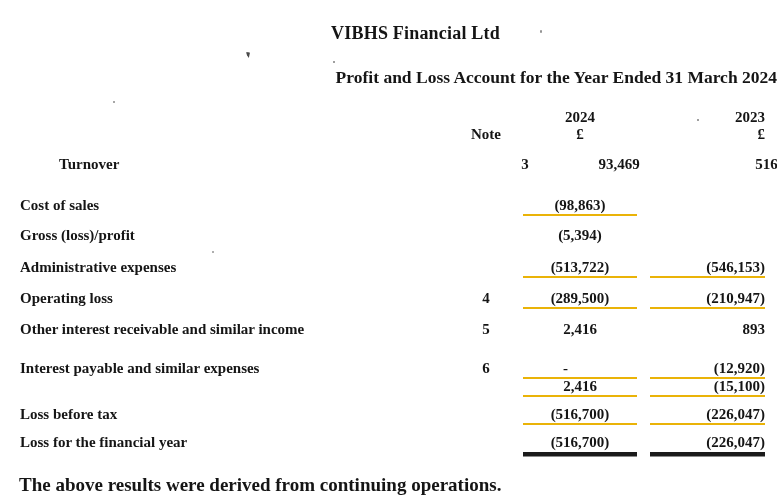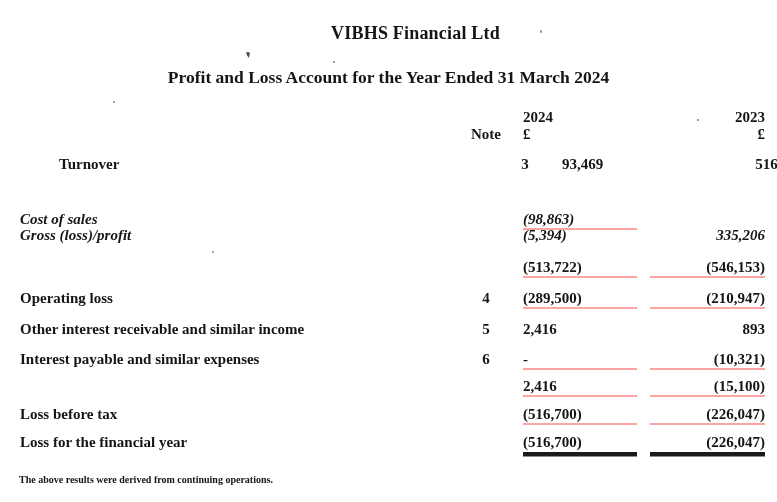--- a/index.html
+++ b/index.html
@@ -13,52 +13,52 @@
   }
   .page { position: absolute; inset: 0; background: #fff; }
 
   .doc-title {
     position: absolute; top: 23px; left: 0; width: 777px;
     text-align: center; font-size: 18px; font-weight: bold;
     letter-spacing: 0.2px; white-space: nowrap; padding-left: 27px;
   }
   .doc-subtitle {
     position: absolute; top: 67px; left: 0; width: 777px;
-    text-align: center; font-size: 17.5px; font-weight: bold;
+    text-align: right; font-size: 17.5px; font-weight: bold;
     white-space: nowrap;
   }
 
   
   .note-col  { left: 458px; width: 56px;  text-align: center; }
-  .cur-col   { left: 523px; width: 114px; text-align: left; }
+  .cur-col   { left: 523px; width: 114px; text-align: center; }
   .pri-col   { left: 650px; width: 115px; text-align: right; }
 
   .hdr { position: absolute; font-size: 15px; font-weight: bold; white-space: nowrap; }
   .hdr-year-row  { top: 109px; }
   .hdr-label-row { top: 126px; }
   .hdr span { position: absolute; top: 0; }
 
   .rows { position: absolute; top: 0; left: 0; width: 777px; height: 502px; }
   .row { position: absolute; left: 0; width: 777px; height: 20px;
          font-size: 15px; font-weight: bold; }
   .row .label { position: absolute; left: 20px; top: 0; white-space: nowrap; }
   .row .note  { position: absolute; top: 0; }
   .row .val   { position: absolute; top: 0; height: 19px; box-sizing: border-box; }
   .val.dash { padding-right: 29px; }
-  .u1 { border-bottom: 2px solid #fca5a5; }
+  .u1 { border-bottom: 2px solid #eab308; }
   .u2 { border-bottom: 1.5px solid #1b1b1b; box-shadow: 0 3.5px 0 #1b1b1b; }
 
-  .r0 { top: 156px; margin-left: 39px; } .r1 { top: 211px; font-style: italic; } .r2 { top: 227px; font-style: italic; }
+  .r0 { top: 156px; margin-left: 39px; } .r1 { top: 197px; } .r2 { top: 227px; }
   .r3 { top: 259px; } .r4 { top: 290px; padding-left: 40px; } .r5 { top: 321px; }
-  .r6 { top: 351px; } .r7 { top: 378px; } .r8 { top: 406px; }
+  .r6 { top: 360px; } .r7 { top: 378px; } .r8 { top: 406px; }
   .r9 { top: 434px; }
 
   .footnote {
     position: absolute; top: 474px; left: 19px;
-    font-size: 10px; font-weight: bold; white-space: nowrap;
+    font-size: 19px; font-weight: bold; white-space: nowrap;
   }
 
   
   .speck { position: absolute; background: #2a2a2a; border-radius: 1px; }
   .sp1 { left: 246px; top: 52px;  width: 4px; height: 6px; opacity: .85;
          clip-path: polygon(0 0, 100% 10%, 70% 100%, 25% 55%); }
   .sp2 { left: 333px; top: 61px;  width: 2px; height: 2px; opacity: .6; }
   .sp3 { left: 113px; top: 101px; width: 2px; height: 2px; opacity: .55; }
   .sp4 { left: 697px; top: 119px; width: 2px; height: 2px; opacity: .6; }
   .sp5 { left: 212px; top: 251px; width: 2px; height: 2px; opacity: .5; }
@@ -91,43 +91,43 @@
         <span class="val cur-col">93,469</span>
         <span class="val pri-col">516,374</span>
       </div>
       <div class="row r1">
         <span class="label">Cost of sales</span>
         <span class="val cur-col u1">(98,863)</span>
       </div>
       <div class="row r2">
         <span class="label">Gross (loss)/profit</span>
         <span class="val cur-col">(5,394)</span>
-        <span class="val pri-col">335,206</span>
       </div>
       <div class="row r3">
+        <span class="label">Administrative expenses</span>
         <span class="val cur-col u1">(513,722)</span>
         <span class="val pri-col u1">(546,153)</span>
       </div>
       <div class="row r4">
         <span class="label">Operating loss</span>
         <span class="note note-col">4</span>
         <span class="val cur-col u1">(289,500)</span>
         <span class="val pri-col u1">(210,947)</span>
       </div>
       <div class="row r5">
         <span class="label">Other interest receivable and similar income</span>
         <span class="note note-col">5</span>
         <span class="val cur-col">2,416</span>
         <span class="val pri-col">893</span>
       </div>
       <div class="row r6">
         <span class="label">Interest payable and similar expenses</span>
         <span class="note note-col">6</span>
         <span class="val cur-col u1 dash">-</span>
-        <span class="val pri-col u1">(10,321)</span>
+        <span class="val pri-col u1">(12,920)</span>
       </div>
       <div class="row r7">
         <span class="val cur-col u1">2,416</span>
         <span class="val pri-col u1">(15,100)</span>
       </div>
       <div class="row r8">
         <span class="label">Loss before tax</span>
         <span class="val cur-col u1">(516,700)</span>
         <span class="val pri-col u1">(226,047)</span>
       </div>

